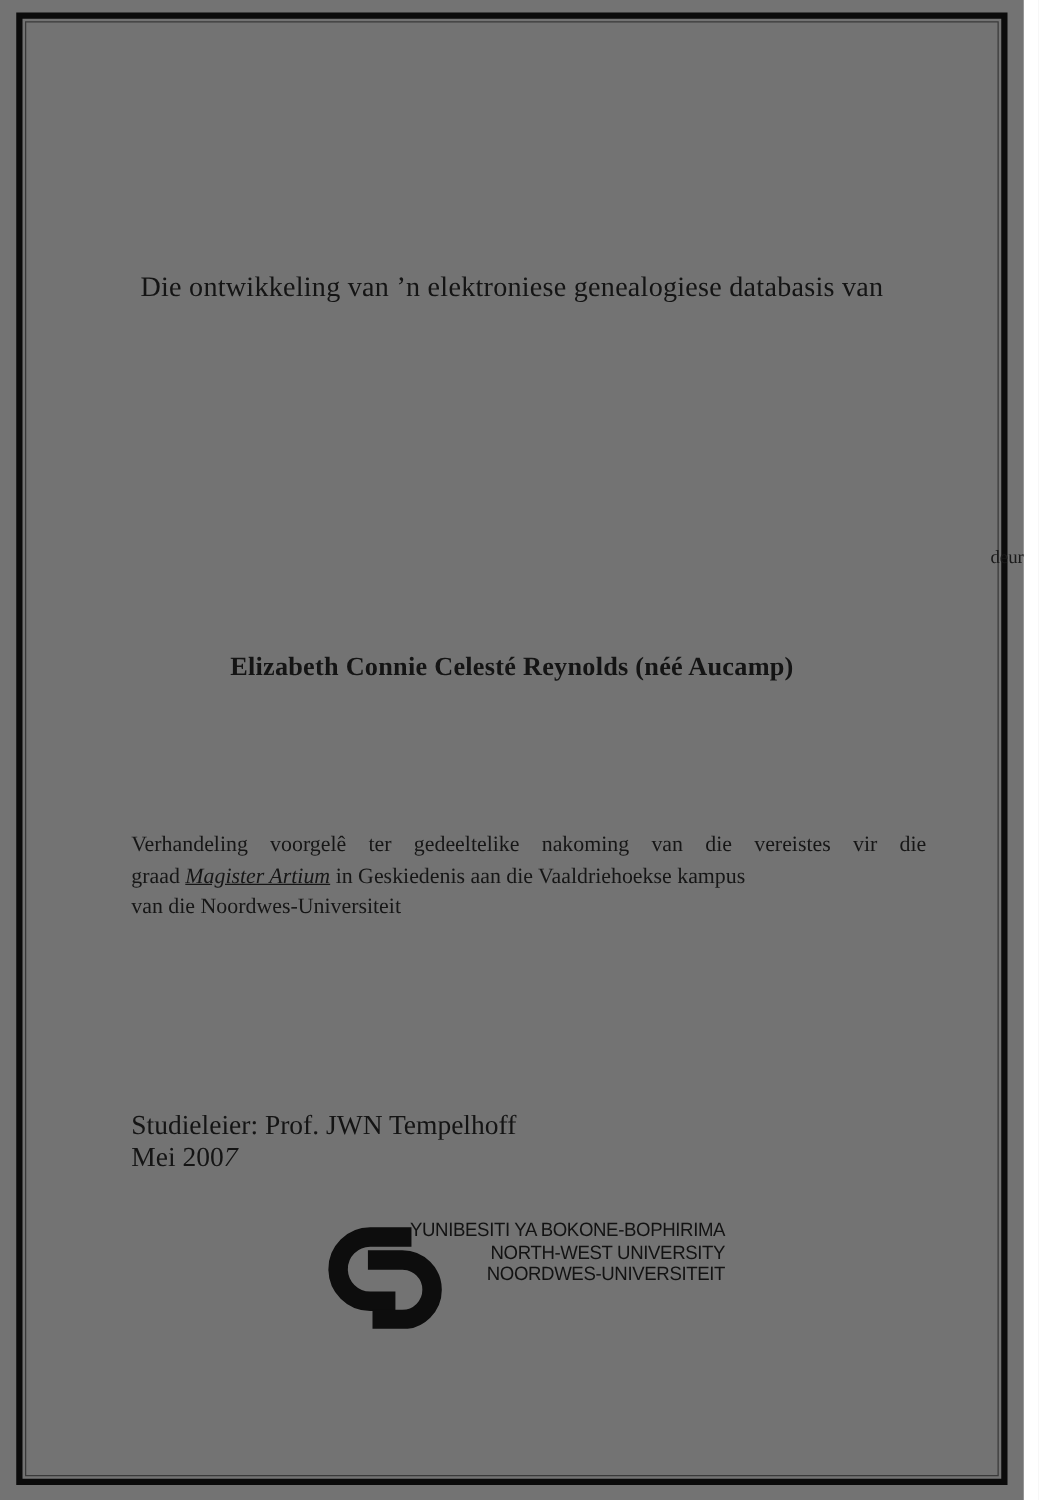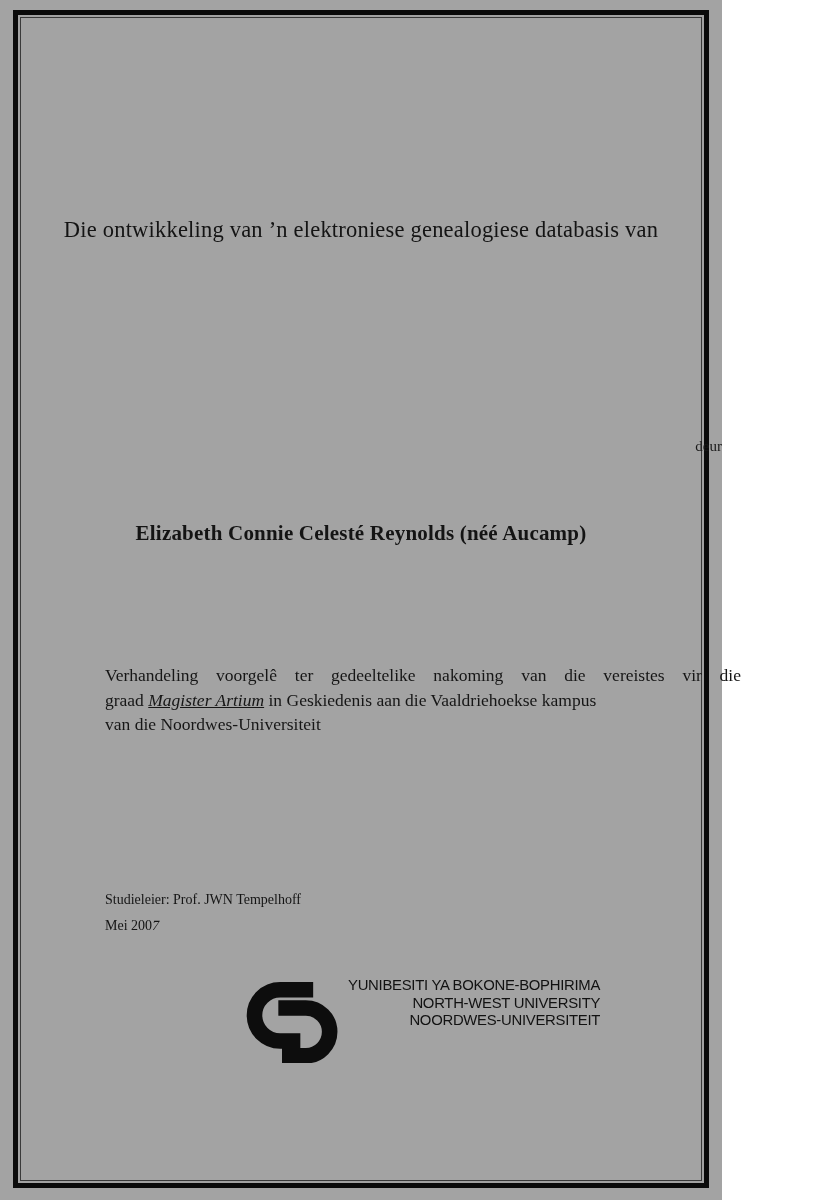--- a/index.html
+++ b/index.html
@@ -5,22 +5,22 @@
   * { margin: 0; padding: 0; box-sizing: border-box; }
   html, body {
     width: 831px; height: 1200px;
     background: #ffffff;
     font-family: "Liberation Serif", serif;
     color: #111111;
     overflow: hidden;
   }
   .page {
     position: relative;
-    width: 722px; height: 1200px;
-    background: #a3a3a3;
+    width: 819px; height: 1200px;
+    background: #737373;
   }
   
   .frame-outer {
     position: absolute;
     left: 13px; top: 10px; right: 13px; bottom: 12px;
     border: 5px solid #0b0b0b;
   }
   .frame-inner {
     position: absolute;
     left: 2px; top: 2px; right: 2px; bottom: 2px;
@@ -59,32 +59,31 @@
     color: #161616;
   }
   .statement .justified {
     text-align: justify;
     text-align-last: justify;
   }
   .statement .italic { font-style: italic; text-decoration: underline; }
   .supervisor-block {
     position: absolute;
     left: 105px; top: 887px;
-    font-size: 14px;
+    font-size: 22px;
     line-height: 26px;
     color: #141414;
   }
   .date-seven { display: inline-block; transform: skewX(-12deg); }
 
   .logo {
     position: absolute;
-    left: 240px; top: 971px;
+    left: 256px; top: 971px;
     display: flex;
     align-items: flex-start;
-    gap: 36px;
   }
   .logo-mark { width: 106px; height: 88px; flex: 0 0 auto; margin-top: 4px; }
   .logo-text {
     margin-left: -34px;
     margin-top: 5px;
     text-align: right;
     font-family: "Liberation Sans", sans-serif;
     font-size: 15.5px;
     line-height: 17.5px;
     letter-spacing: -0.3px;

